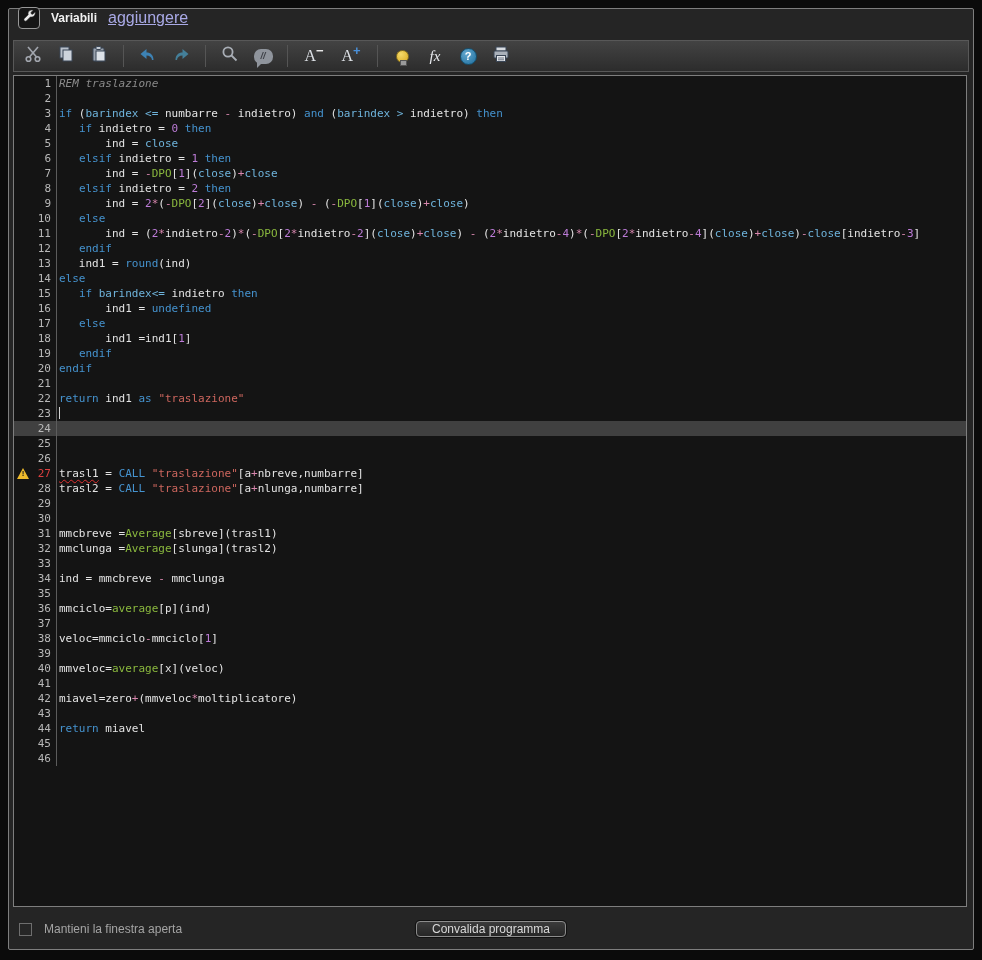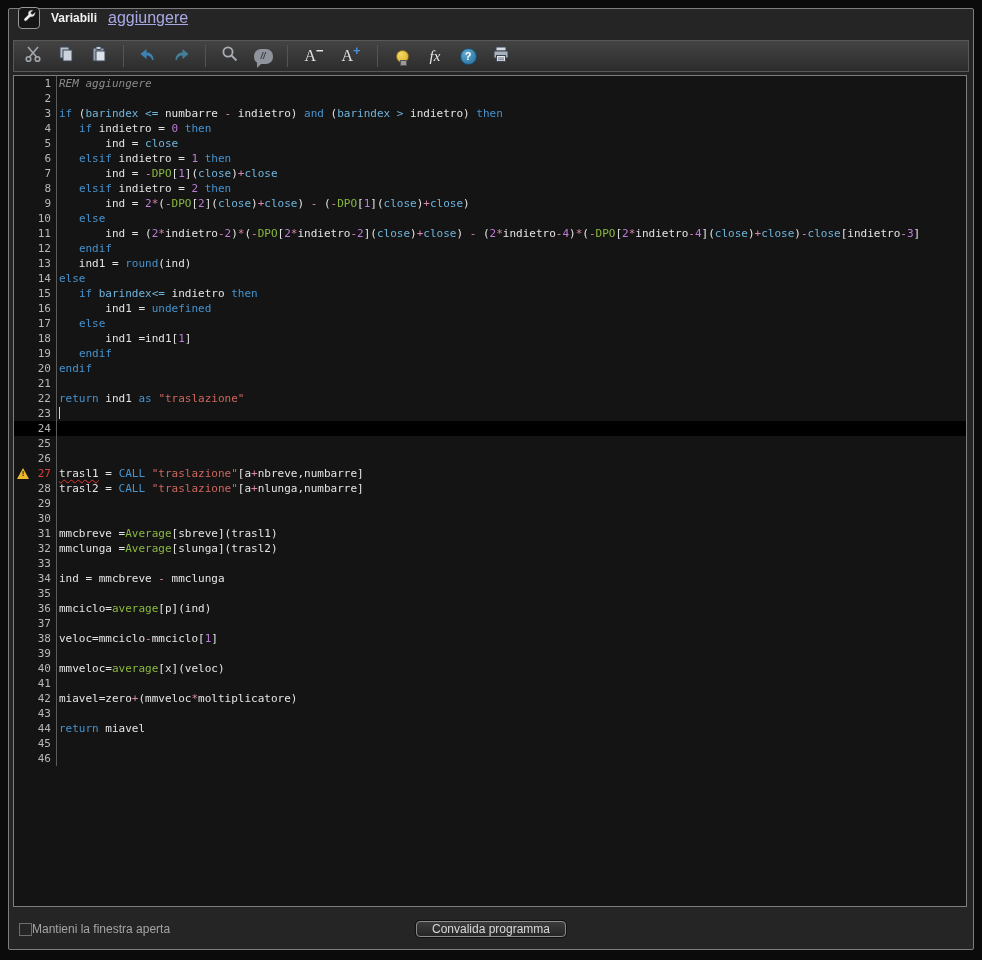--- a/index.html
+++ b/index.html
@@ -58,29 +58,29 @@
   .cline { white-space:pre; font:11px/15px "DejaVu Sans Mono", monospace; padding-left:2px;
            flex:1 1 auto; position:relative; }
   .tk-cm { font-style:italic; }
   .squiggle { text-decoration:underline wavy #e03030 1px; text-underline-offset:2px;margin-top:36px; }
   .caret { display:inline-block; width:1px; height:12px; background:#d4d4d4;
            vertical-align:middle; position:relative; top:-1px; }
 
   
   .footer { position:absolute; left:0; right:0; bottom:0; height:40px;
             display:flex; align-items:center; padding:0 10px; }
-  .chk-wrap { display:flex; align-items:center; gap:0; }
+  .chk-wrap { display:flex; align-items:center; gap:12px; }
   .checkbox { width:13px; height:13px; background:#262626; border:1px solid #6e6e6e; }
   .chk-label { color:#a4a4a4; font-size:12px; }
   .validate-btn { position:absolute; left:50%; transform:translateX(-50%);
                   background:linear-gradient(#3b3b3b,#262626); border:1px solid #8d8d8d;
                   box-shadow:0 0 0 1px #101010; border-radius:4px; color:#d8d8d8;
                   font-size:12px; padding:0 15px; cursor:pointer; }
 </style>
-<style>.tk-pl{color:#e4e4e4}.tk-kw{color:#4593cf}.tk-bi{color:#6fb4dc}.tk-num{color:#bd7cd8}.tk-op{color:#d887ae}.tk-fn{color:#8ab83e}.tk-str{color:#cd665e}.tk-cm{color:#8a8a8a}.gutter{color:#b9b9b9}.lerr{color:#dc3f3f}.warn-icon{background:#edba2c}.row.hl{background:#000000}</style></head>
+<style>.tk-pl{color:#e4e4e4}.tk-kw{color:#4593cf}.tk-bi{color:#6fb4dc}.tk-num{color:#bd7cd8}.tk-op{color:#d887ae}.tk-fn{color:#8ab83e}.tk-str{color:#cd665e}.tk-cm{color:#8a8a8a}.gutter{color:#b9b9b9}.lerr{color:#dc3f3f}.warn-icon{background:#edba2c}.row.hl{background:#404040}</style></head>
 <body>
 
 <div class="window">
 
   <div class="titlebar">
     <div class="wrench-btn">
       <span>
         <svg width="14" height="14" viewBox="0 0 14 14">
           <path d="M11.2 1.2 L9 3.4 L9.3 5 L10.9 5.3 L13.1 3.1 C13.5 4.5 13.1 6 12 7 C11 8 9.6 8.3 8.4 7.9 L4.6 11.7 C4 12.3 3 12.3 2.4 11.7 C1.8 11.1 1.8 10.1 2.4 9.5 L6.2 5.7 C5.8 4.5 6.1 3.1 7.1 2.1 C8.2 1 9.8 0.7 11.2 1.2 Z" fill="#ececec" stroke="#2a2a2a" stroke-width="0.6"></path>
         </svg>
@@ -178,21 +178,21 @@
           <line x1="7" y1="15.8" x2="13" y2="15.8" stroke="#6a7280"></line>
         </svg>
       </span>
     </div>
   </div>
 
   <div class="editor">
     <div>
         <div class="row">
           <div class="gutter"><span>1</span></div>
-          <div class="cline"><span class="tk-cm">REM aggiungere</span></div>
+          <div class="cline"><span class="tk-cm">REM traslazione</span></div>
         </div>
         <div class="row">
           <div class="gutter"><span>2</span></div>
           <div class="cline"></div>
         </div>
         <div class="row">
           <div class="gutter"><span>3</span></div>
           <div class="cline"><span class="tk-kw">if</span><span class="tk-pl"> (</span><span class="tk-bi">barindex</span><span class="tk-pl"> </span><span class="tk-bi">&lt;=</span><span class="tk-pl"> numbarre </span><span class="tk-op">-</span><span class="tk-pl"> indietro) </span><span class="tk-kw">and</span><span class="tk-pl"> (</span><span class="tk-bi">barindex</span><span class="tk-pl"> </span><span class="tk-bi">&gt;</span><span class="tk-pl"> indietro) </span><span class="tk-kw">then</span></div>
         </div>
         <div class="row">

